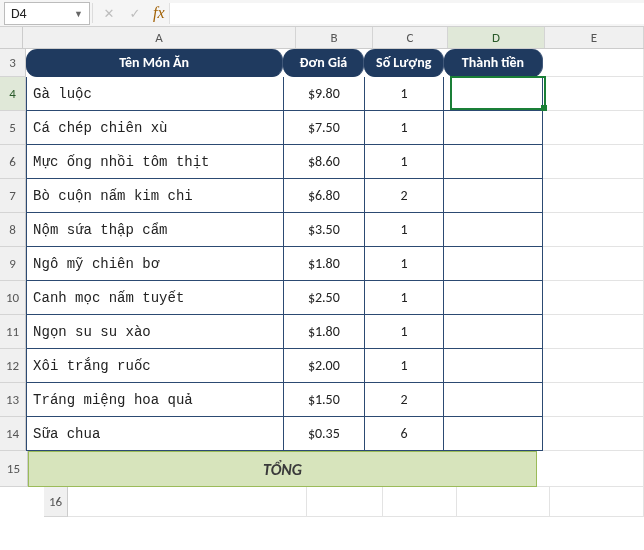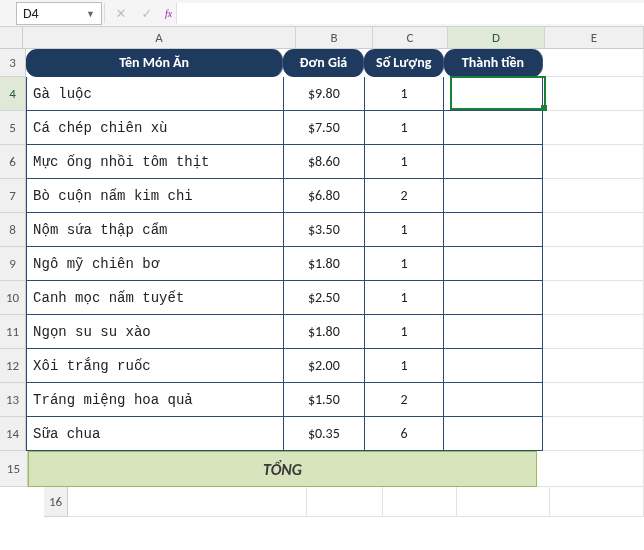--- a/index.html
+++ b/index.html
@@ -12,21 +12,21 @@
     width: 644px;
     height: 550px;
     overflow: hidden;
   }
   .namebox-bar {
     display: flex;
     align-items: center;
     height: 26px;
     border-bottom: 1px solid #d0d0d0;
     background: #f5f5f5;
-    padding-left: 16px;
+    padding-left: 4px;
   }
   .name-box {
     width: 72px;
     height: 21px;
     background: #fff;
     border: 1px solid #bcbcbc;
     display: flex;
     align-items: center;
     padding: 0 6px;
     position: relative;
@@ -42,22 +42,22 @@
     display: flex;
     align-items: center;
     justify-content: center;
     color: #bdbdbd;
     font-size: 13px;
     margin-left: 2px;
   }
   .fx-label {
     font-family: "Segoe Script", cursive;
     font-style: italic;
-    color: #a21caf;
-    font-size: 10px;
+    color: #a16207;
+    font-size: 16px;
     margin-left: 6px;
   }
   .formula-input {
     flex: 1;
     height: 21px;
     margin-left: 4px;
     background: #fff;
     border-left: 1px solid #e0e0e0;
   }
   .sep {

